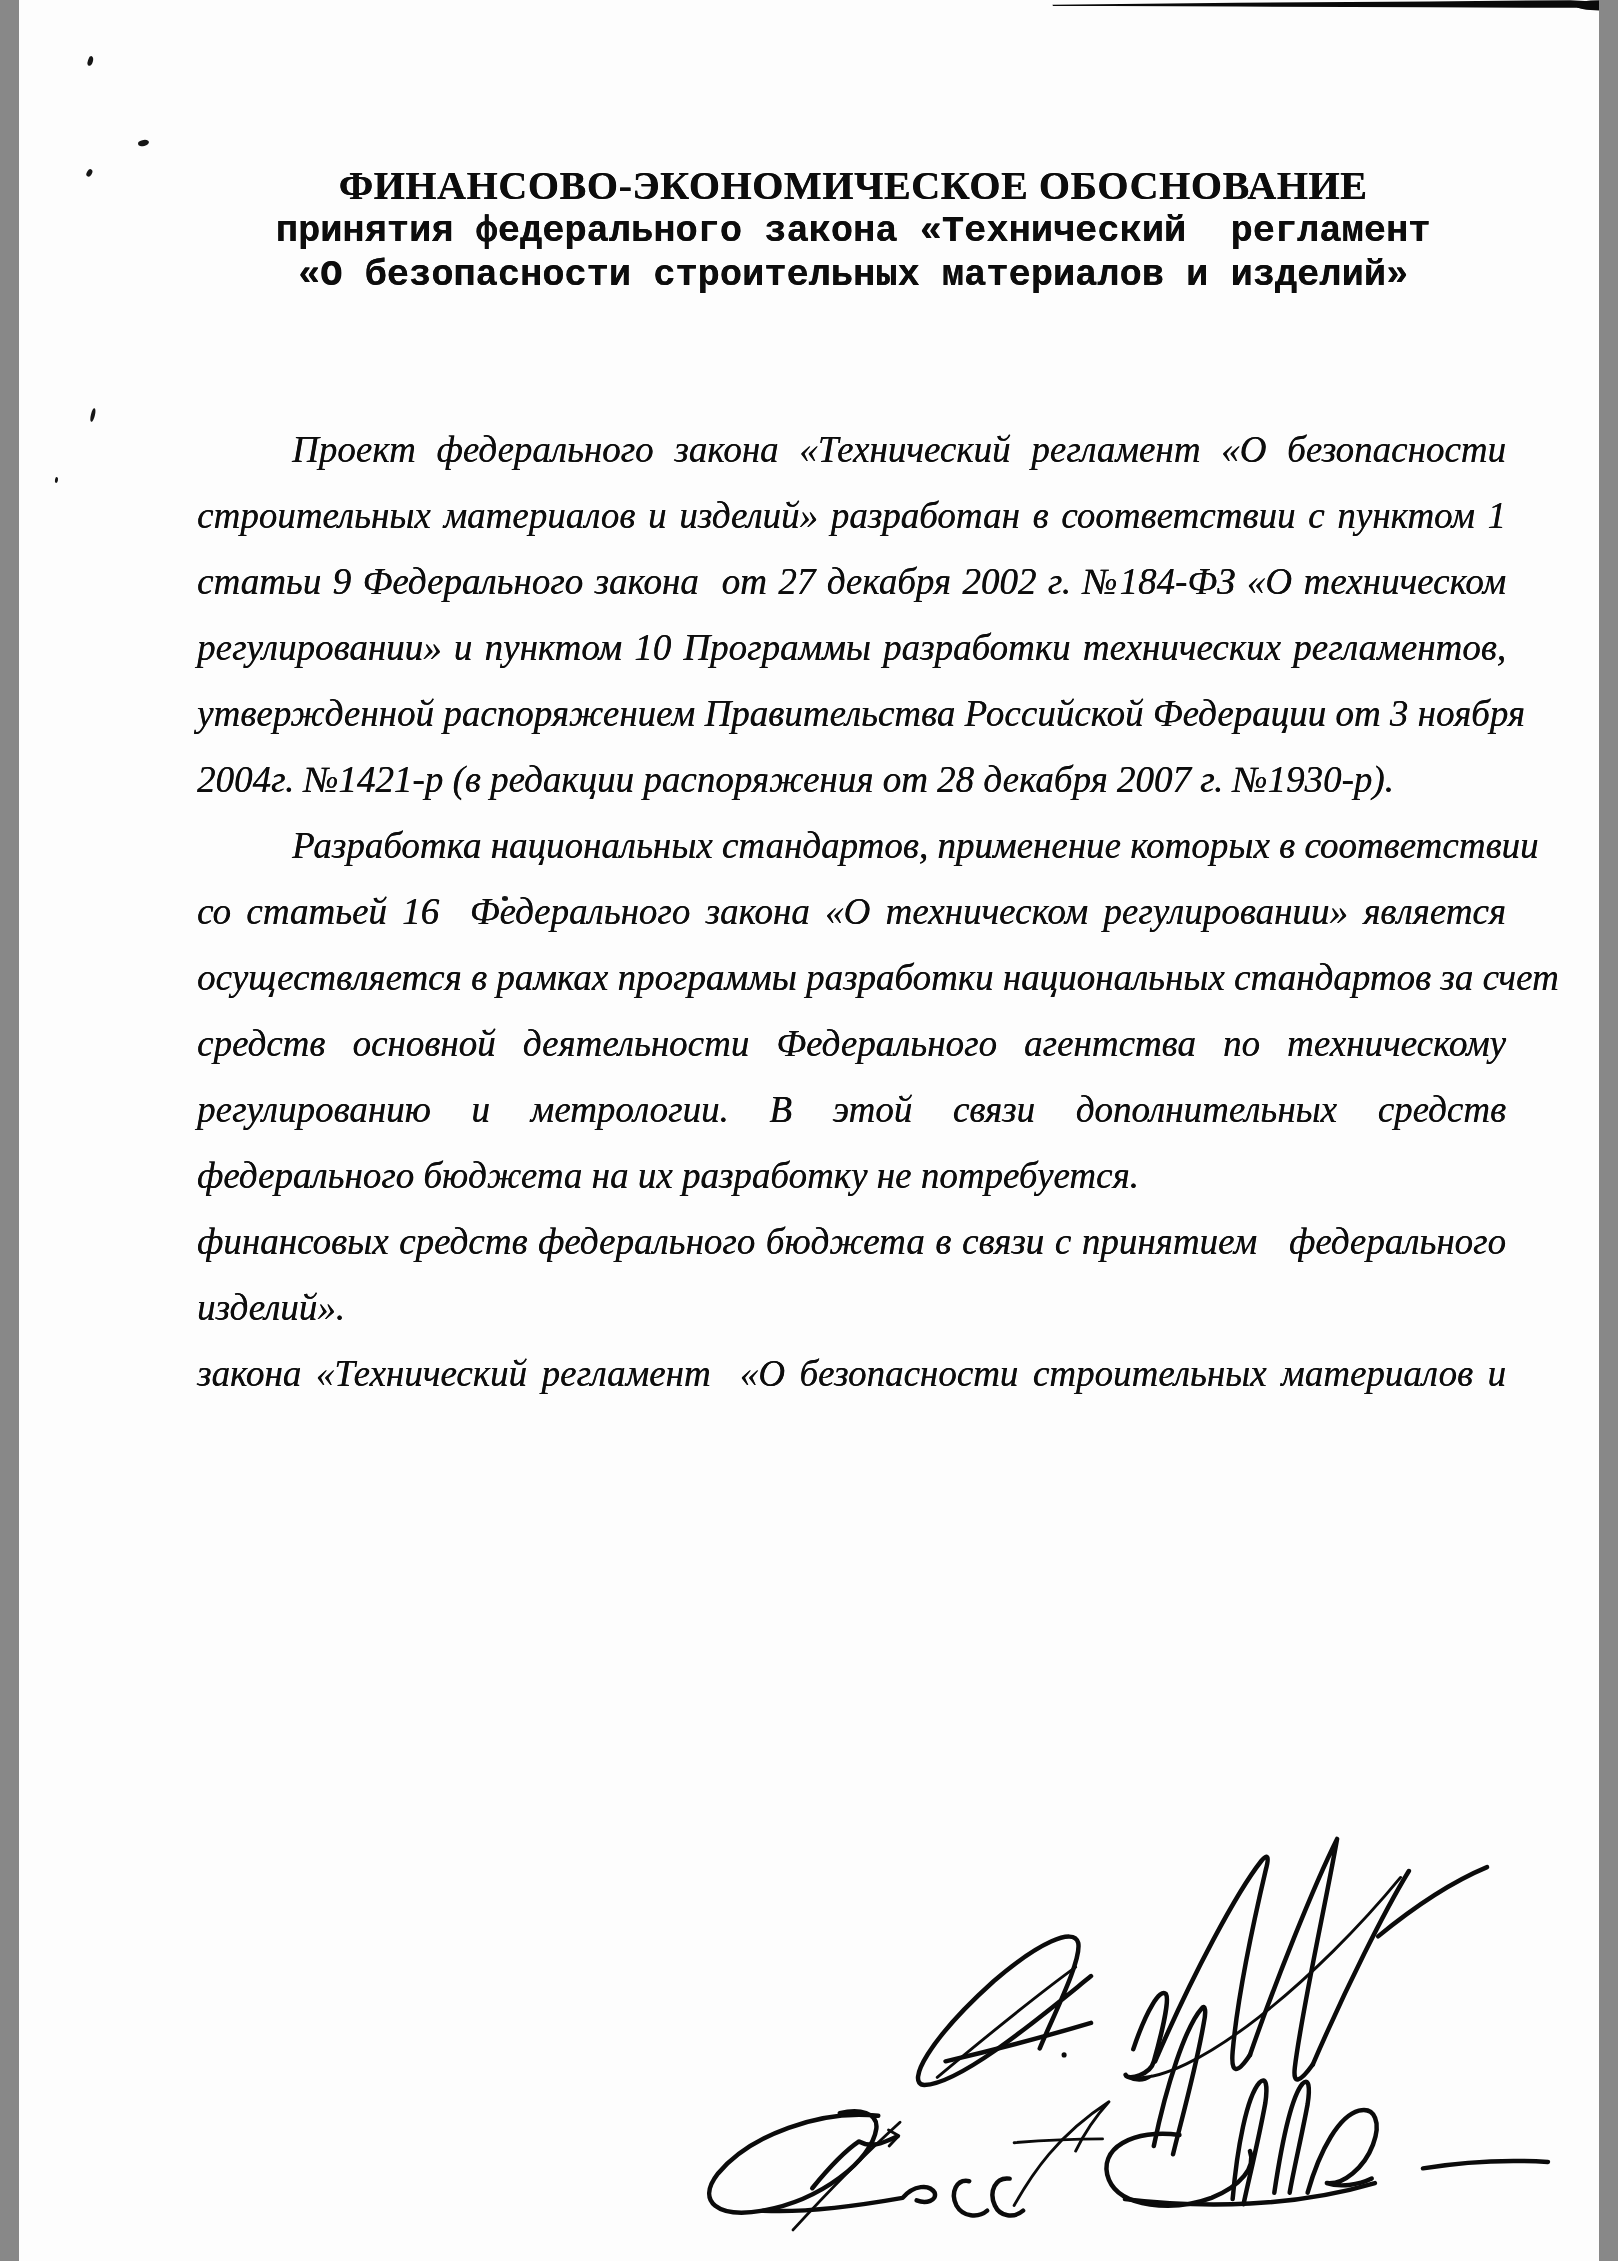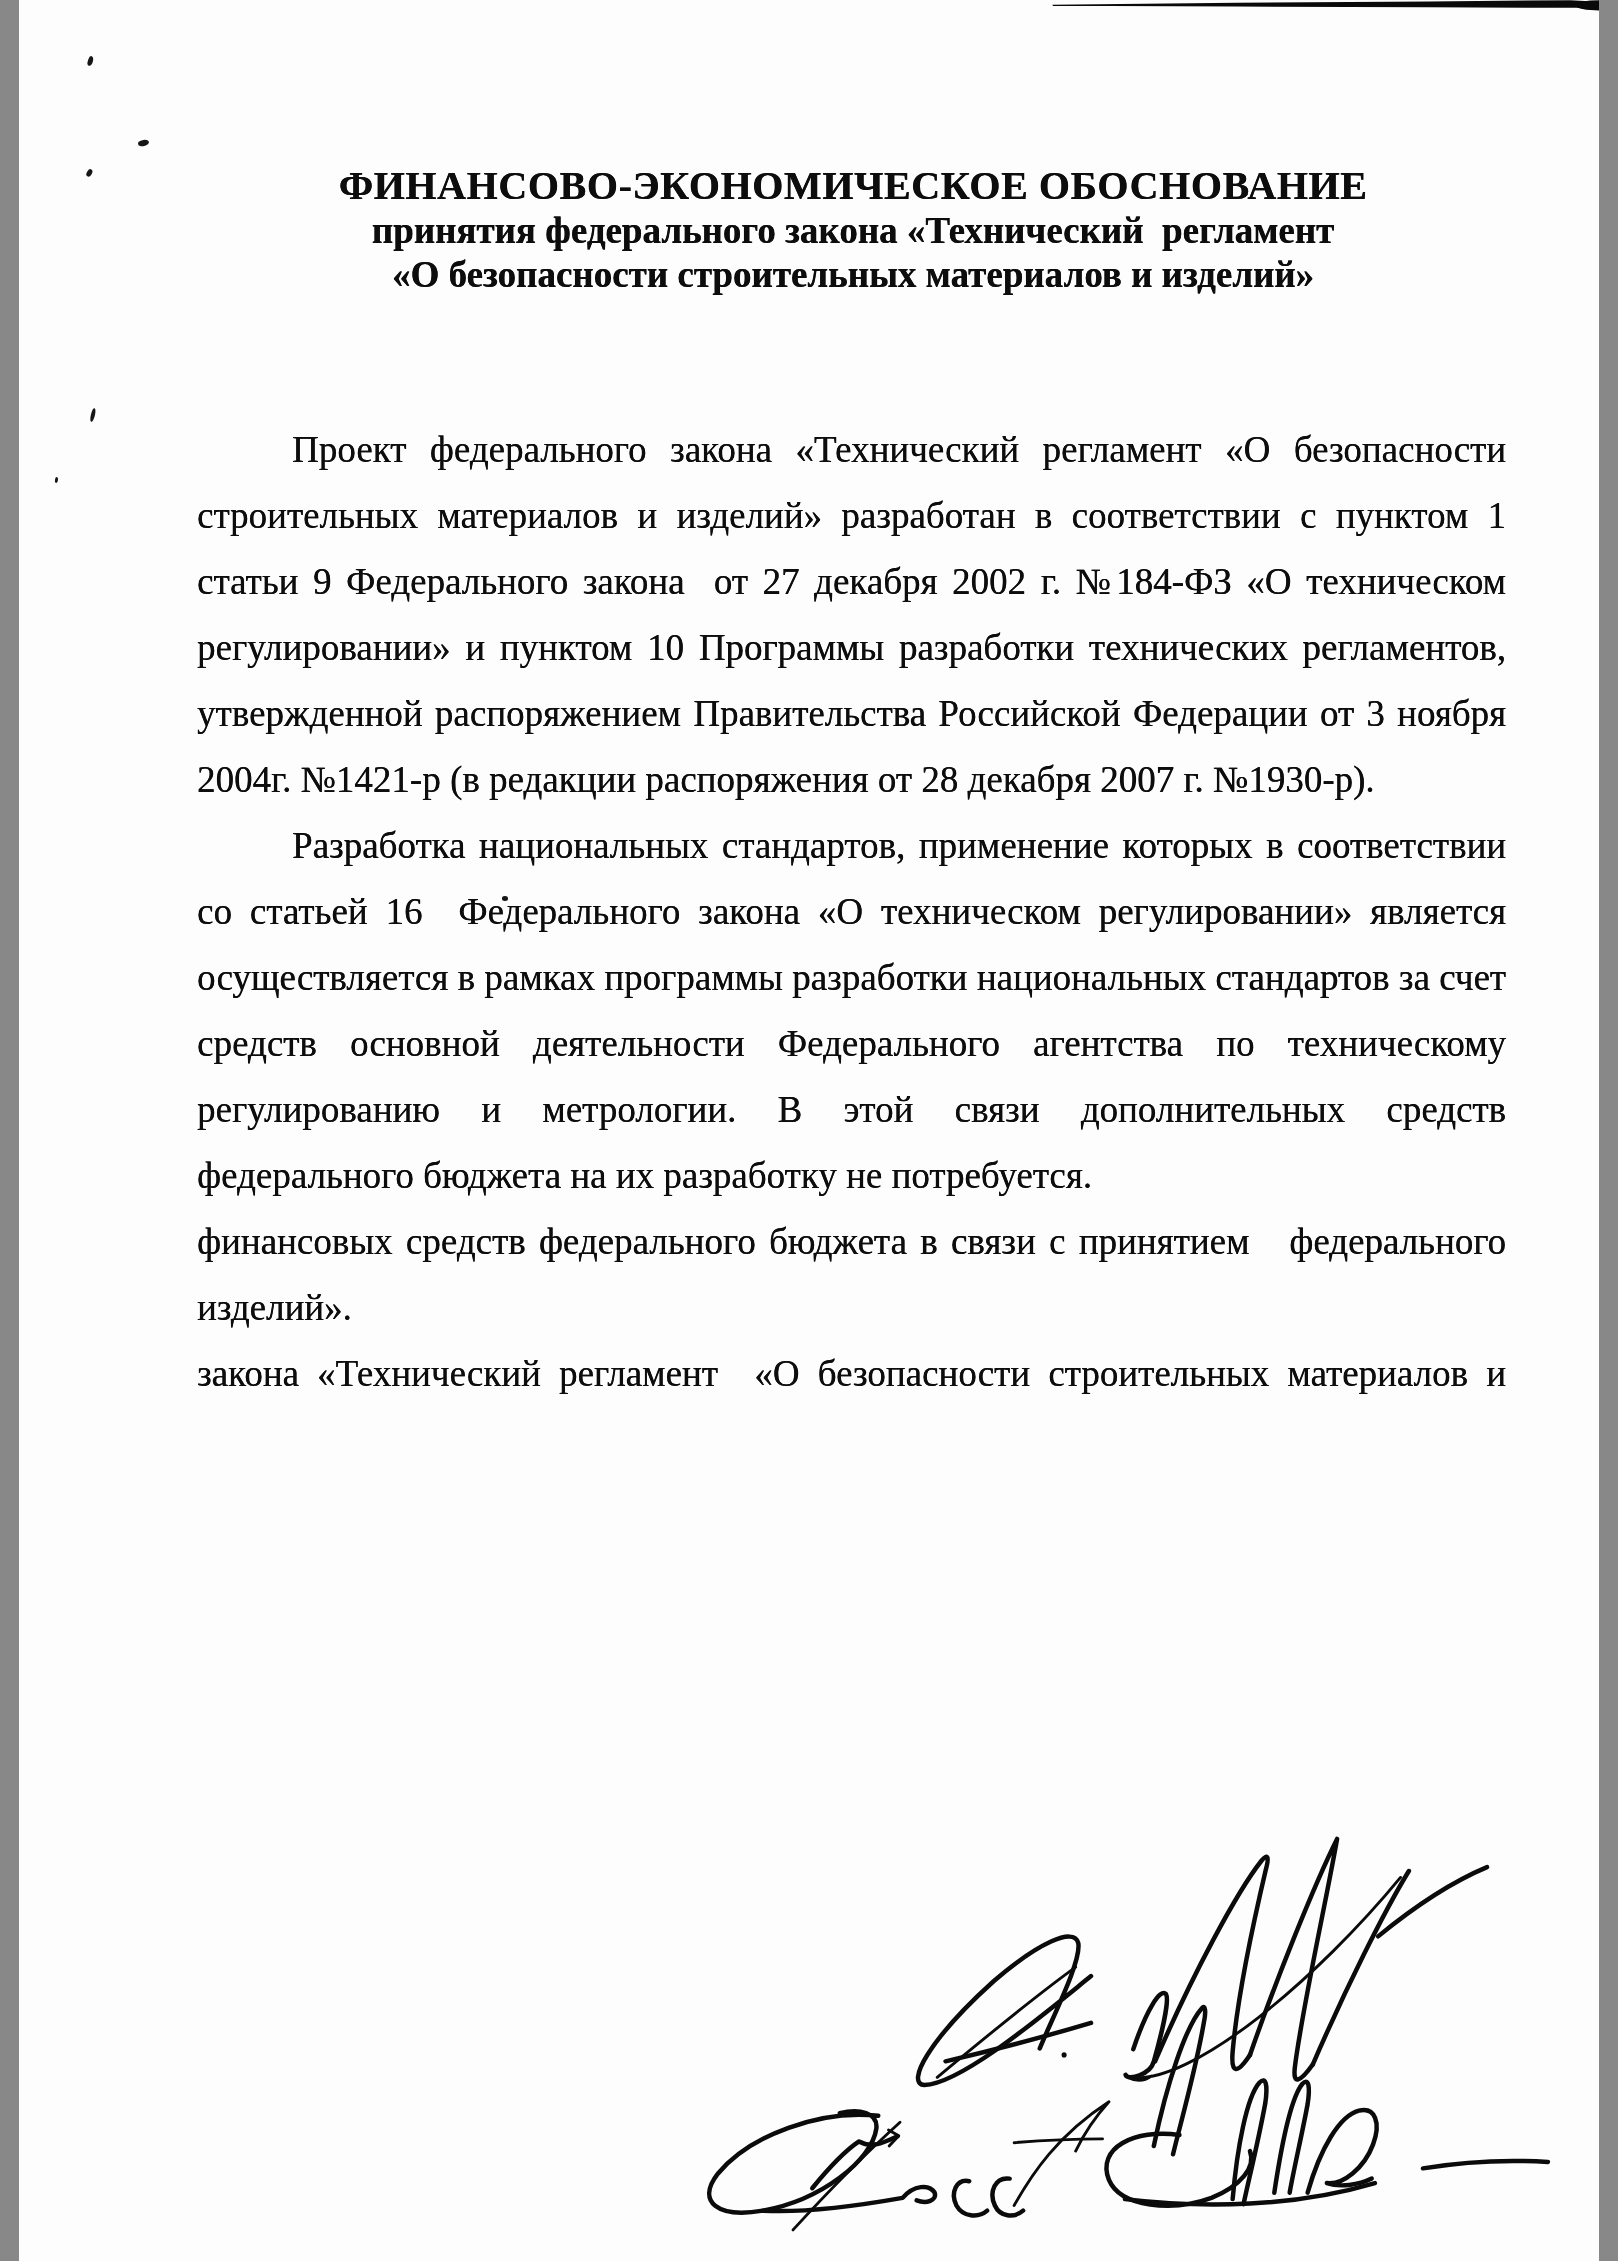--- a/index.html
+++ b/index.html
@@ -17,28 +17,28 @@
 
   .scan-bar { position:absolute; left:0; top:0; width:1618px; height:26px; }
 
   .speck { position:absolute; background:#161616; border-radius:45% 55% 50% 50%; }
 
   .title-block {
     position:absolute; left:180px; top:162px; width:1308px;
     text-align:center; font-weight:700;
   }
   .title-l1 { font-size:40px; line-height:47px; letter-spacing:0.6px; }
-  .title-l2, .title-l3 { font-size:37px; line-height:44px; }
+  .title-l2, .title-l3 { font-size:37px; line-height:44px;font-family:Liberation Mono, monospace; }
 
   .body-block {
     position:absolute; left:178px; top:417px; width:1309px;
     font-size:37px; line-height:66px;
   }
   .body-block p { margin:0; }
-  .ln  { white-space:nowrap; text-align:justify; text-align-last:justify; }
+  .ln  { white-space:nowrap; text-align:justify; text-align-last:justify;font-style:italic; }
   .ln-first { text-indent:95px; }
   .ln-last  { text-align-last:left; }
 
   .signature { position:absolute; left:667px; top:1821px; width:910px; height:423px; }
   .signature path { fill:none; stroke:#0b0b0b; stroke-width:7; stroke-linecap:round; stroke-linejoin:round; }
   .signature path.thin { stroke-width:4.5; }
 </style>
 </head>
 <body>
 

